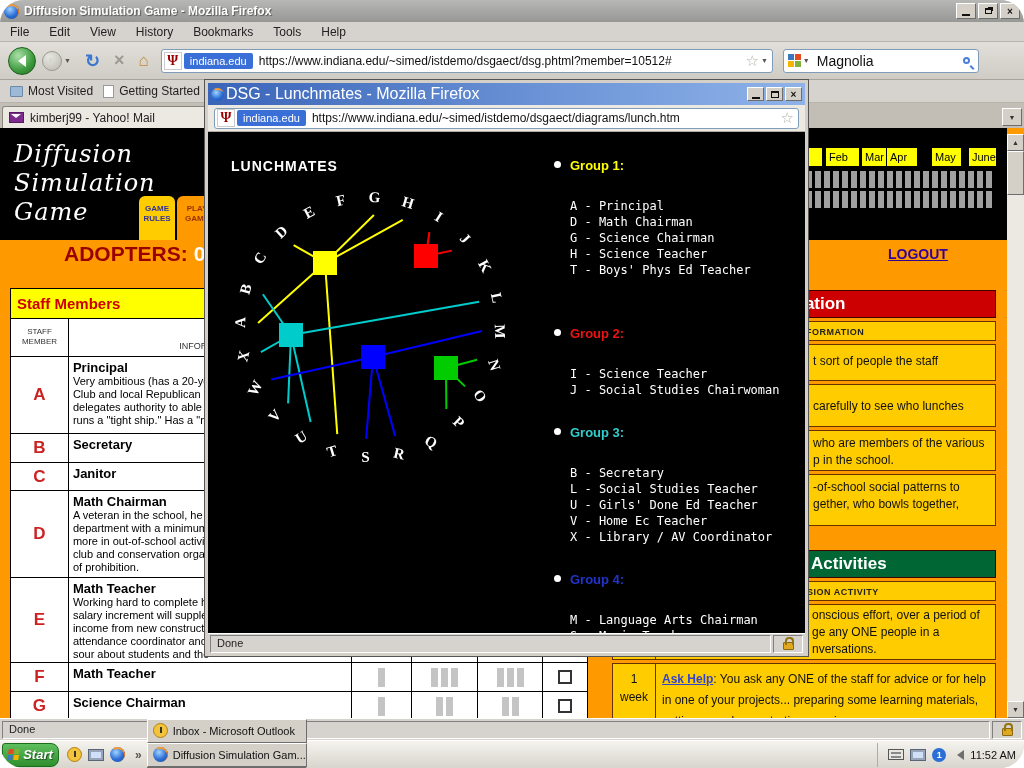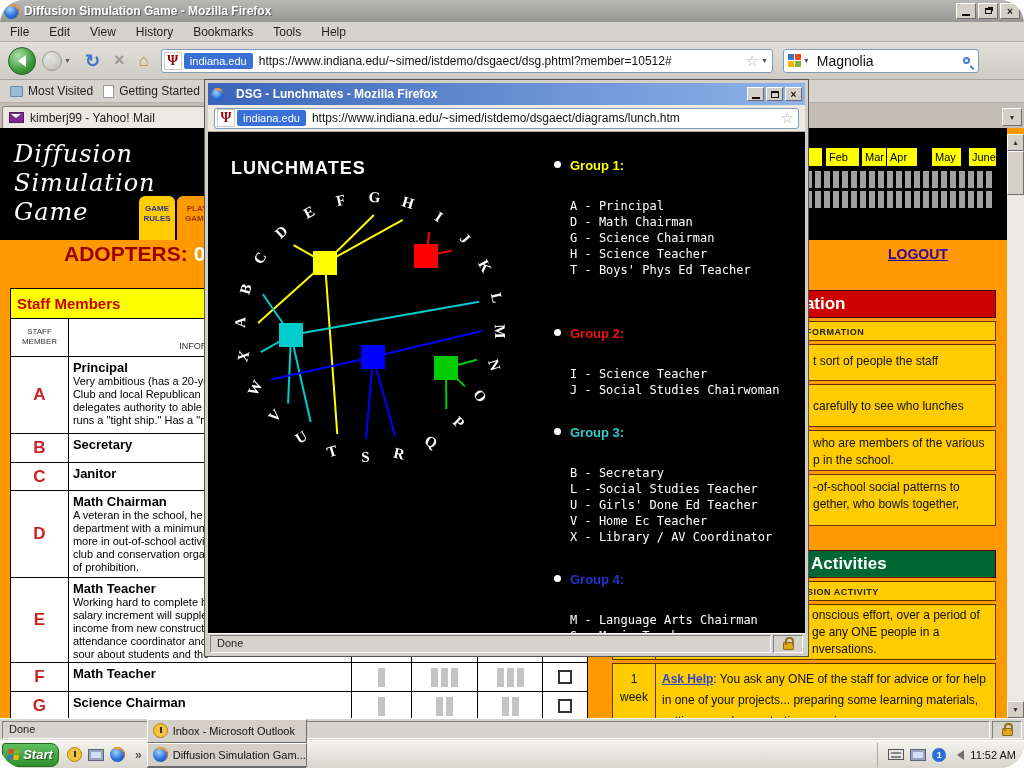--- a/index.html
+++ b/index.html
@@ -118,28 +118,28 @@
   .sb-panel { height:18px; margin-left:2px; flex:1; border:1px solid; border-color:#808080 #fff #fff #808080; padding:1px 6px; }
   .sb-lockbox { width:30px; height:18px; margin:0 2px; border:1px solid; border-color:#808080 #fff #fff #808080;
     display:flex; align-items:center; justify-content:center; }
   .lock { width:11px; height:8px; background:#e0a81f; border:1px solid #8a6a10; border-radius:1px; position:relative; margin-top:5px;}
   .lock::before { content:""; position:absolute; top:-6px; left:1px; width:5px; height:6px; border:2px solid #937312; border-bottom:none; border-radius:4px 4px 0 0; }
 
   
   .popup { position:absolute; left:205px; top:80px; width:603px; height:576px; background:#d4d0c8;
     border:3px solid #d4d0c8; outline:1px solid #555; z-index:10; }
   .p-title { height:22px; background:linear-gradient(90deg,#3a64b8,#6e96d8 60%,#8fb2e8); display:flex; align-items:center; padding:0 3px; }
-  .p-title .title-text { color:#fff; font-weight:bold; font-size:12px; margin-left:12px; }
+  .p-title .title-text { color:#fff; font-weight:normal; font-size:16px; margin-left:2px; }
   .p-title .wbtn { width:17px; height:14px; }
   .p-addr { height:27px; background:#ece9e2; display:flex; align-items:center; padding:0 6px; border-bottom:1px solid #b0aca4; }
   .p-addr .urlbar { margin-left:0; width:100%; height:21px; }
   .p-content { position:relative; width:597px; height:501px; background:#000; overflow:hidden; }
   .p-status { height:20px; background:#d6d3ce; display:flex; align-items:center; font-size:11px; color:#222; border-top:1px solid #fff; }
 
-  .lunch-title { position:absolute; left:23px; top:26px; color:#fff; font-weight:bold; font-size:18px; letter-spacing:1px;text-align:right; }
+  .lunch-title { position:absolute; left:23px; top:26px; color:#fff; font-weight:bold; font-size:14px; letter-spacing:1px;text-align:right; }
   .legend { position:absolute; left:362px; top:26px; width:232px; color:#fff; }
   .lg-group { margin-bottom:26px; }
   .lg-head { font-size:13px; font-weight:bold; margin-bottom:26px; position:relative; padding-left:0; }
   .lg-head::before { content:""; position:absolute; left:-16px; top:3px; width:7px; height:7px; border-radius:50%; background:#fff; }
   .lg-member { font-family:"DejaVu Sans Mono",monospace; font-size:12px; height:16px; white-space:nowrap; }
 
   
   .taskbar { position:absolute; left:0; top:740px; width:1024px; height:28px;
     background:linear-gradient(180deg,#f4f3ee,#d8d5cc); border-top:1px solid #fff; display:flex; align-items:center; z-index:50; }
   .start-btn { width:57px; height:24px; margin-left:2px; border-radius:3px 8px 8px 3px;

